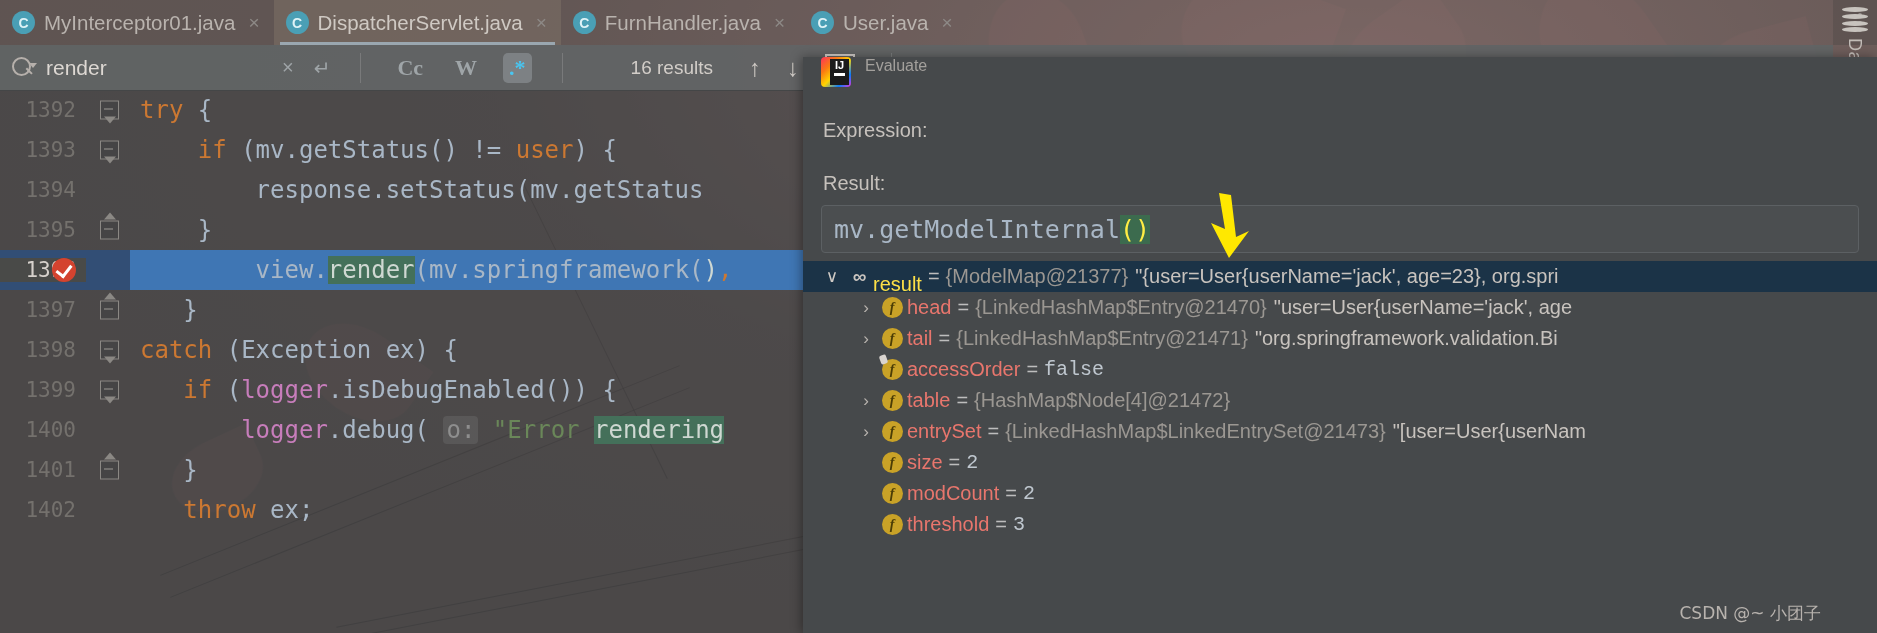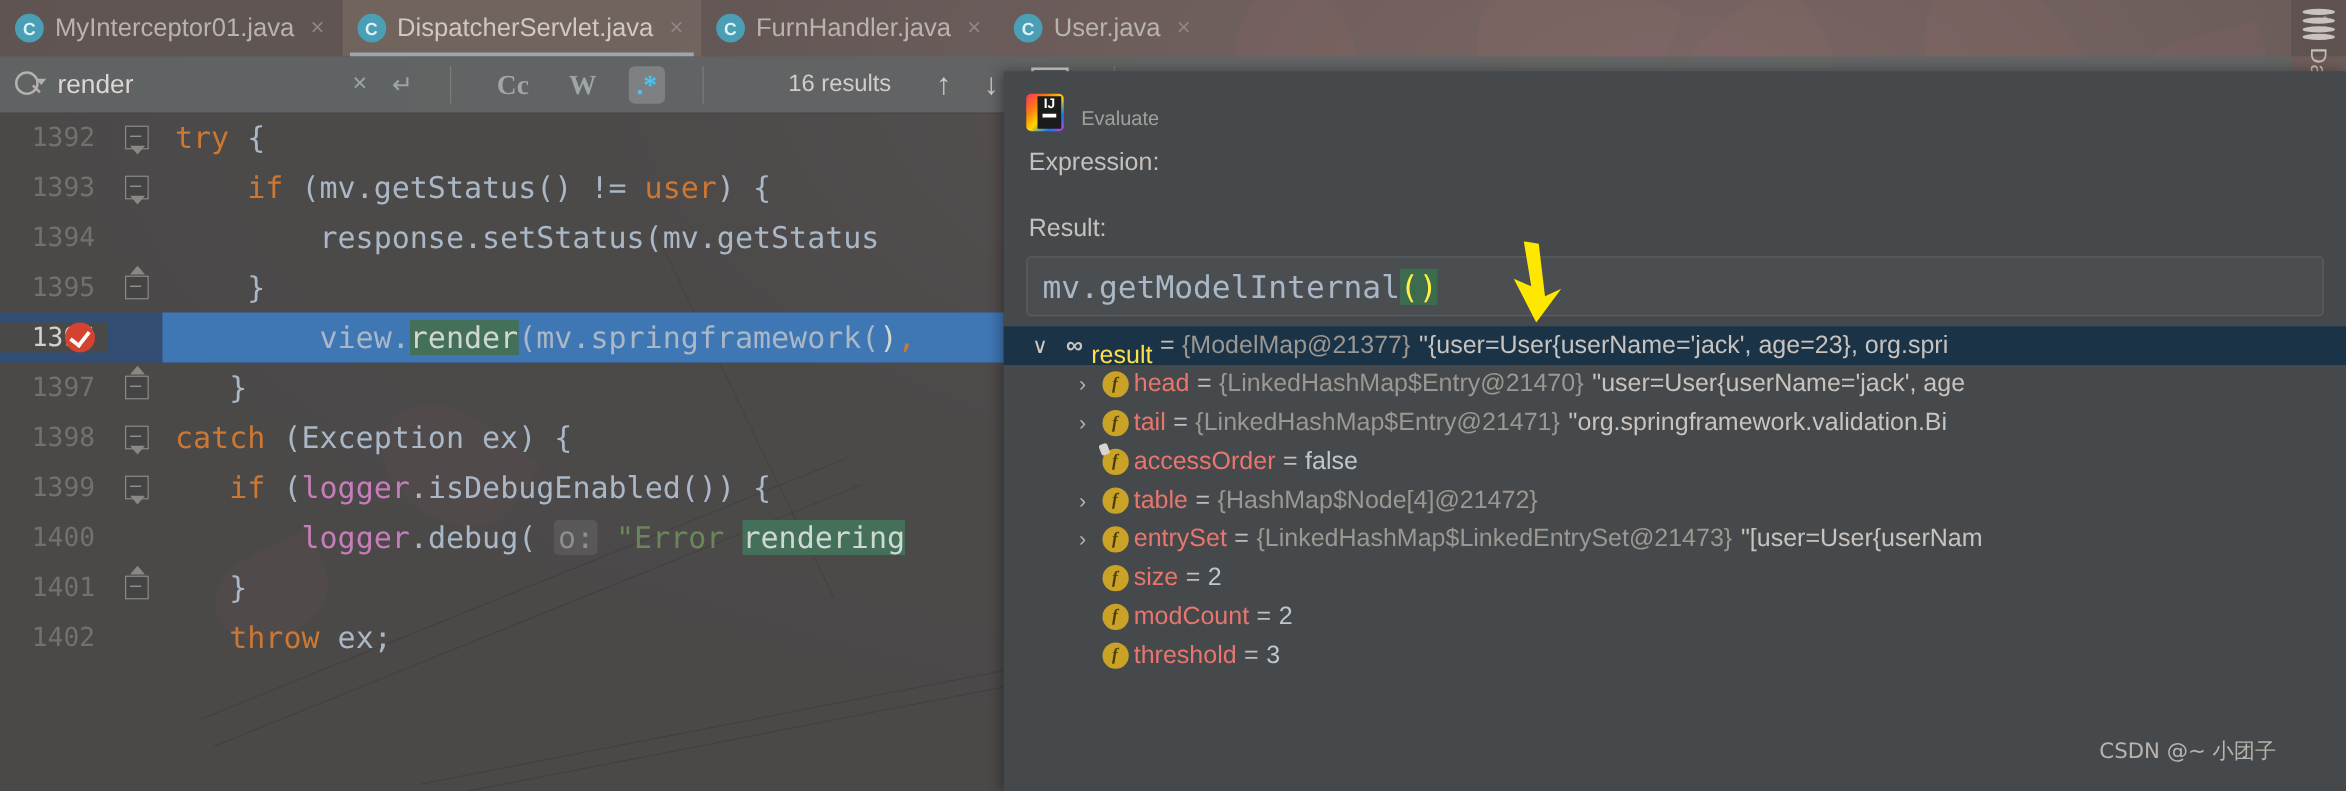--- a/index.html
+++ b/index.html
@@ -81,21 +81,21 @@
   #line1396 .gutter{background:rgba(75,74,70,.95);color:#d6d1cc;}
   #bp{position:absolute;left:52px;top:50%;transform:translateY(-50%);
       width:24px;height:24px;border-radius:50%;background:#d4432f;}
   #bp:after{content:"";position:absolute;left:7px;top:4px;width:7px;height:12px;
       border-right:3px solid #fff;border-bottom:3px solid #fff;transform:rotate(38deg);}
   .selblk{position:absolute;top:0;bottom:0;background:#3f76b4;}
 
   
   #evaldlg{position:absolute;left:803px;top:57px;width:1074px;height:576px;
       background:#46494b;z-index:20;box-shadow:-2px 0 10px rgba(0,0,0,.35);}
-  #eval-title{display:flex;align-items:flex-end;gap:14px;height:48px;padding-left:18px;}
+  #eval-title{display:flex;align-items:flex-start;gap:14px;height:48px;padding-left:18px;}
   #ij-logo{width:30px;height:30px;position:relative;flex:none;border-radius:4px;overflow:hidden;
       background:linear-gradient(135deg,#fe315d 0%,#f97a12 28%,#ffd500 52%,#087cfa 78%,#e933dd 100%);}
   #ij-logo span{position:absolute;right:2px;top:2px;width:19px;height:26px;background:#1b1b1b;
       color:#fff;font-size:11px;font-weight:bold;text-align:center;line-height:12px;
       font-family:"Liberation Sans",sans-serif;}
   #ij-logo span i{display:block;width:11px;height:2.5px;background:#fff;margin:2px auto 0;}
   #eval-title-text{font-size:16px;color:#a3a09c;}
   #eval-exprlabel{font-size:20px;color:#c6c1bc;padding:14px 0 0 20px;}
   #eval-exprbox{margin:10px 18px 0 18px;height:46px;background:#4b4e50;border:1px solid #5c6063;
       border-radius:4px;display:flex;align-items:center;padding-left:12px;
@@ -109,27 +109,27 @@
   .chev.open{color:#cfcac5;}
   .tico{width:30px;flex:none;display:flex;align-items:center;justify-content:center;}
   .f-badge{width:21px;height:21px;border-radius:50%;background:#c9a227;color:#4b3d06;
       font-size:14px;font-style:italic;font-weight:bold;display:flex;align-items:center;justify-content:center;
       font-family:"Liberation Serif",serif;position:relative;}
   .f-badge.final:before{content:"";position:absolute;left:-2px;top:-4px;width:7px;height:9px;
       background:#d9d4cf;border-radius:2px;transform:rotate(-20deg);}
   .oo-badge{color:#c9c4bf;font-size:19px;letter-spacing:-3px;font-weight:bold;}
   .vname{color:#e8766d;} .vname.res{color:#fde047;margin-top:15px;}
   .veq{color:#bdbdbd;margin:0 6px;}
-  .vtype{color:#9b9792;} .vval{color:#c8c3be;} .vnum{color:#bfc7cf;}
+  .vtype{color:#9b9792;} .vval{color:#c8c3be;} .vnum{color:#bfc7cf;font-family:Liberation Mono, monospace;}
 
   
   #yarrow{position:absolute;left:1205px;top:193px;width:56px;height:65px;z-index:25;}
 
   
-  #watermark{position:absolute;right:56px;bottom:21px;font-size:17px;color:#b8b3ae;z-index:30;
+  #watermark{position:absolute;right:56px;bottom:8px;font-size:17px;color:#b8b3ae;z-index:30;
       font-family:"DejaVu Sans",sans-serif;}
 </style>
 </head>
 <body>
 
 <div id="backdrop">
   <div class="petal" style="left:1180px;top:-20px;width:150px;height:120px;transform:rotate(20deg)"></div>
   <div class="petal" style="left:1340px;top:10px;width:130px;height:105px;transform:rotate(-35deg)"></div>
   <div class="petal" style="left:1530px;top:-10px;width:140px;height:110px;transform:rotate(55deg)"></div>
   <div class="petal" style="left:1700px;top:30px;width:120px;height:95px;transform:rotate(-15deg)"></div>

